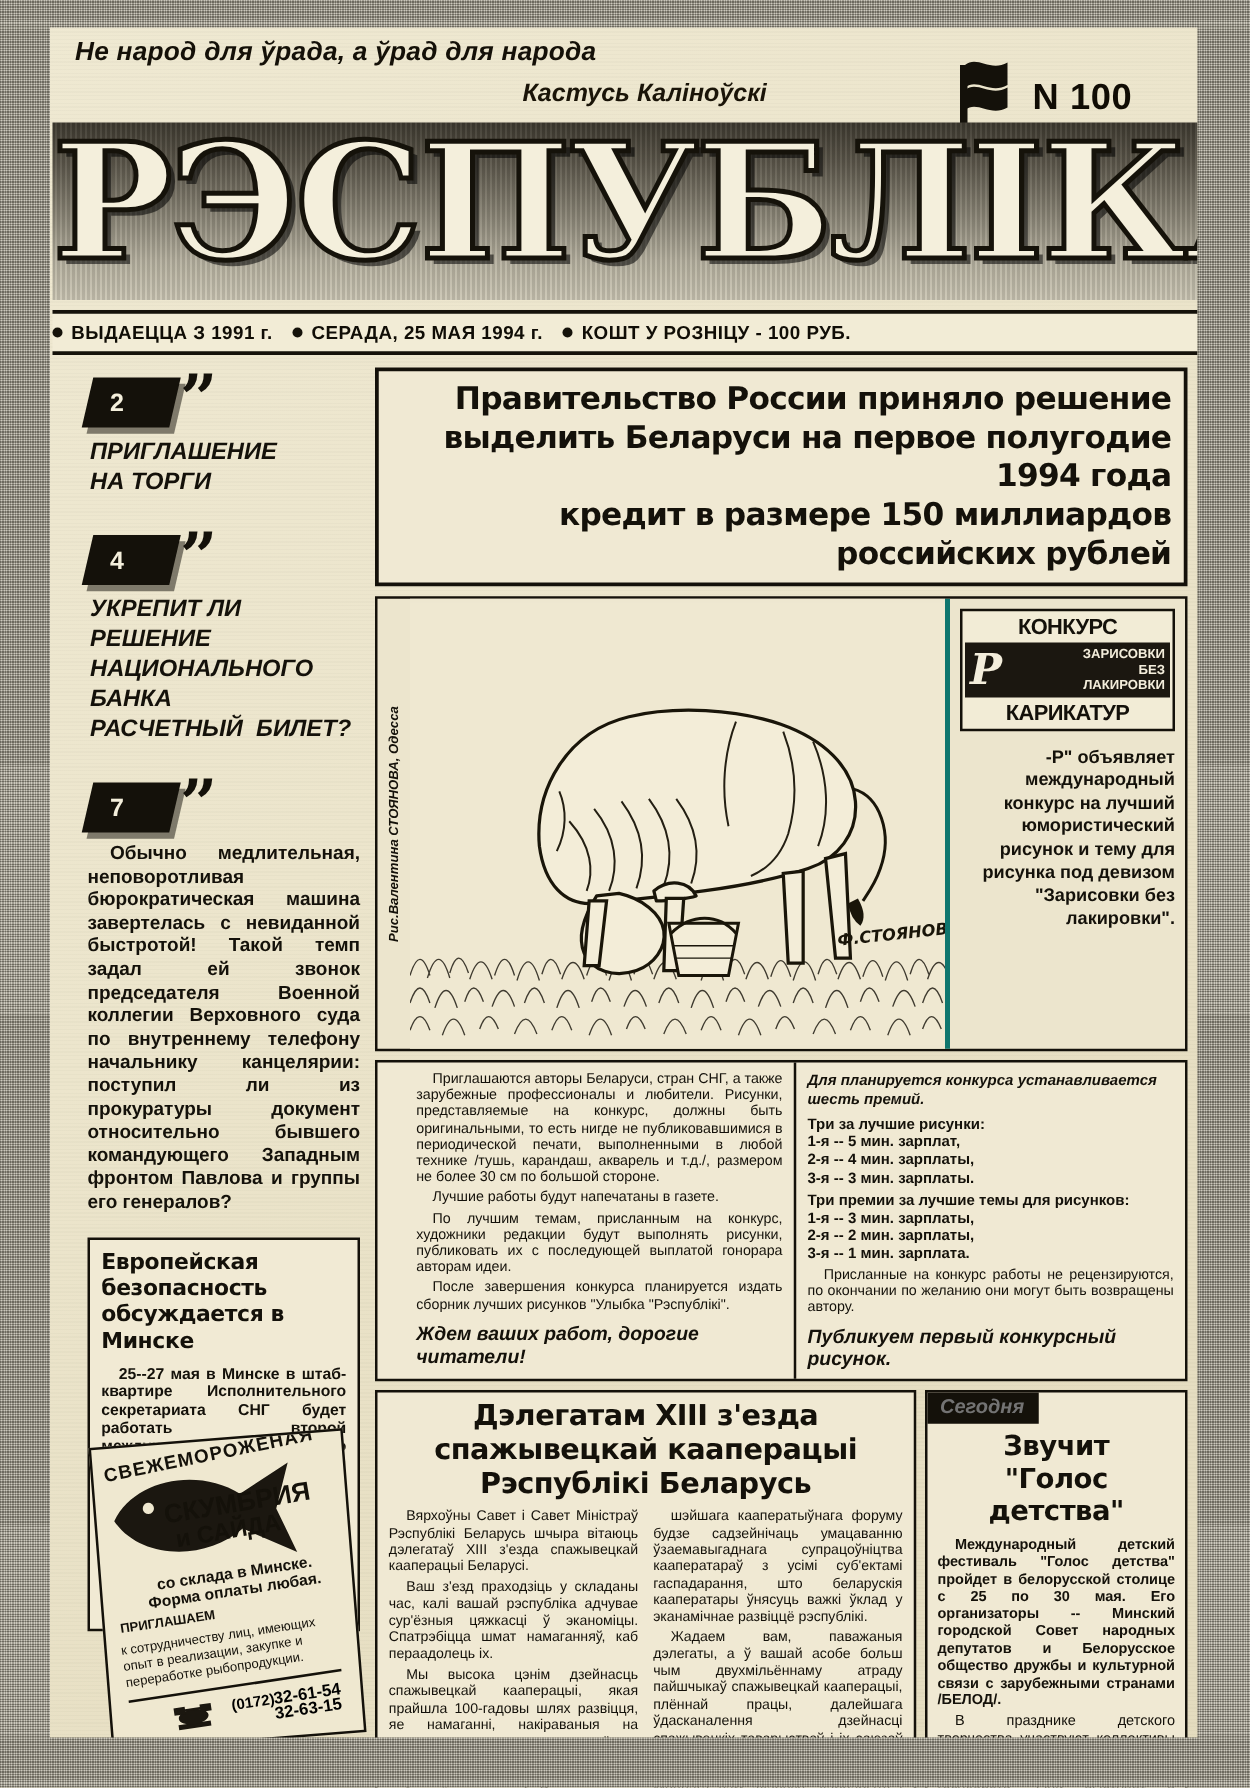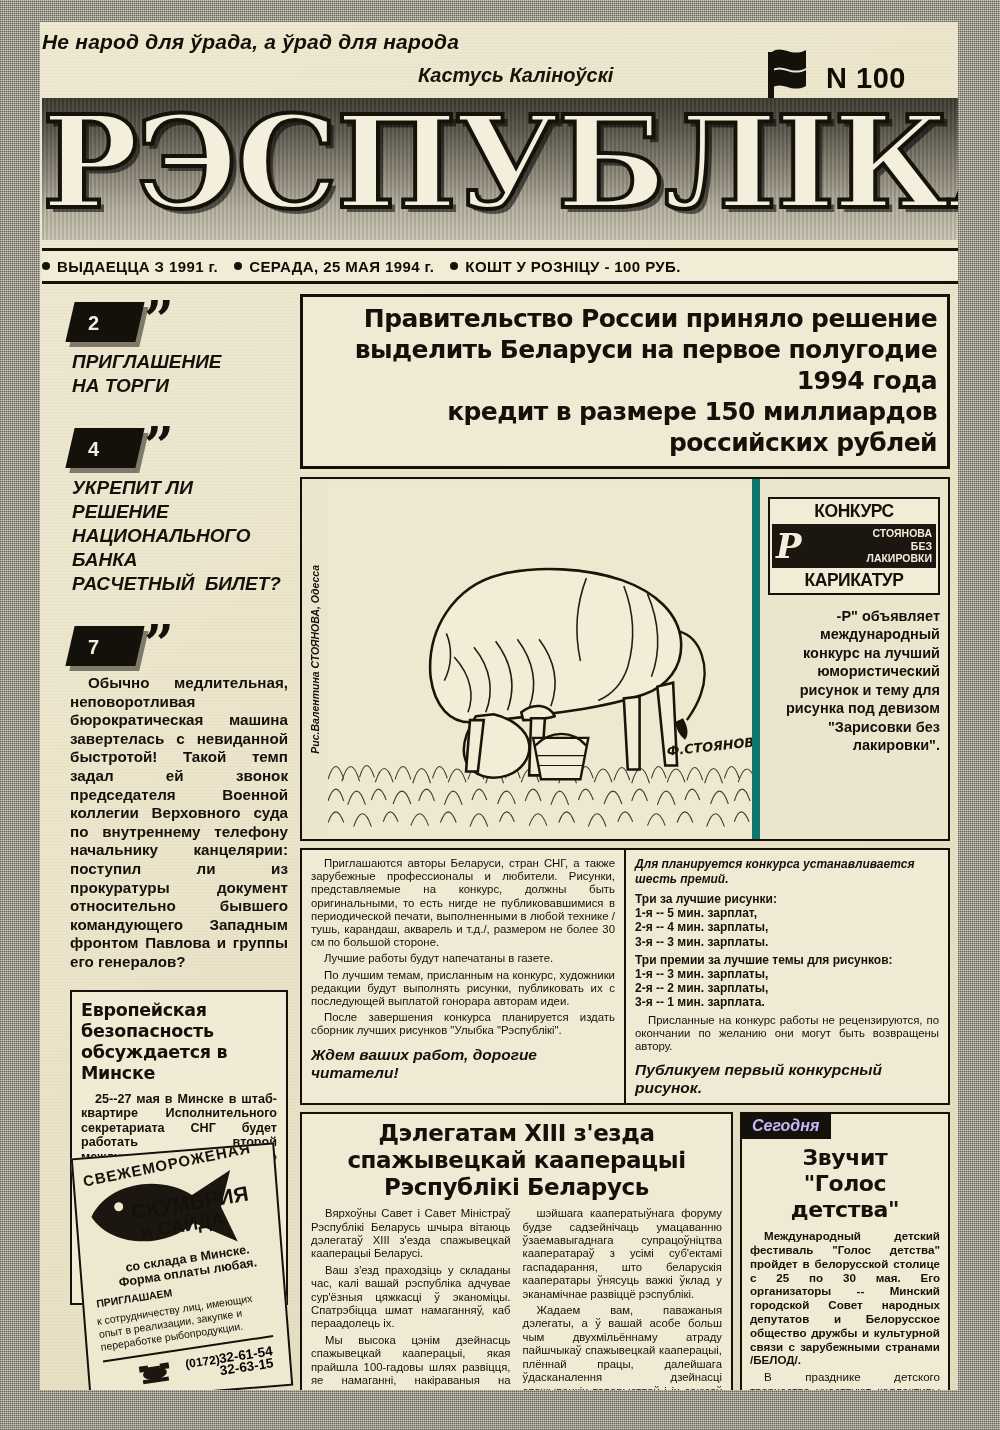--- a/index.html
+++ b/index.html
@@ -28,21 +28,21 @@
       repeating-linear-gradient(90deg,rgba(0,0,0,.22) 0 1px,rgba(255,255,255,.18) 1px 2px),
       #b3ae9c;}
   #edge-l{left:0;top:0;width:40px;height:1430px;}
   #edge-r{right:0;top:0;width:42px;height:1430px;}
   #edge-t{left:0;top:0;width:1000px;height:22px;}
   #edge-b{left:0;bottom:0;width:1000px;height:40px;}
 
   
   #topbar{position:absolute;left:42px;top:24px;width:916px;height:72px;}
   #slogan{
-    position:absolute;left:0;top:6px;
+    position:absolute;left:18px;top:6px;
     font-size:21px;font-weight:bold;font-style:italic;color:#141008;
     letter-spacing:.2px;
   }
   #slogan-author{
     position:absolute;left:376px;top:40px;
     font-size:20px;font-weight:bold;font-style:italic;color:#1a1408;
   }
   #flag-icon{position:absolute;left:718px;top:22px;width:52px;height:68px;}
   #issue-no{
     position:absolute;left:784px;top:38px;
@@ -160,40 +160,40 @@
   }
   #credit{
     width:26px;flex:0 0 26px;display:flex;align-items:center;justify-content:center;
   }
   #credit span{
     writing-mode:vertical-rl;transform:rotate(180deg);
     font-size:10.5px;font-weight:bold;font-style:italic;color:#14110a;white-space:nowrap;
   }
   #cartoon{flex:1;position:relative;overflow:hidden;background:#eee7d0;}
   #contest-col{
-    width:172px;flex:0 0 172px;border-left:8px solid #0f766e;padding:18px 8px;position:relative;
+    width:172px;flex:0 0 172px;border-left:4px solid #0f766e;padding:8px 8px;position:relative;
   }
   #konkurs-logo{border:2px solid #14110a;background:#f2ecd6;padding:2px;margin-bottom:12px;}
   #konkurs-logo .kl-top,#konkurs-logo .kl-bot{
     text-align:center;font-size:17.5px;font-weight:bold;color:#14110a;letter-spacing:-.5px;line-height:21px;
   }
   #konkurs-logo .kl-mid{
     background:#1b1710;color:#f3eddb;display:flex;align-items:center;gap:4px;padding:3px 4px;margin:2px 0;
   }
   #konkurs-logo .kl-mid .rlogo{
     font-family:"DejaVu Serif",serif;font-size:34px;font-weight:bold;line-height:34px;color:#f3eddb;
     font-style:italic;
   }
   #konkurs-logo .kl-mid .kl-lines{flex:1;text-align:right;font-size:10.5px;font-weight:bold;line-height:12.6px;}
   #contest-blurb{
     font-size:14.5px;font-weight:bold;line-height:18.5px;color:#14110a;text-align:right;
   }
 
   
-  #rules{margin-top:7px;border:2px solid #14110a;background:#f0e9d3;display:flex;}
+  #rules{margin-top:7px;border:2px solid #14110a;background:#f0e9d3;display:flex;padding-left:22px;}
   #rules-l{width:50%;padding:7px 9px 6px 9px;border-right:2px solid #14110a;}
   #rules-r{width:50%;padding:7px 9px 6px 9px;}
   .rp{font-size:11.4px;line-height:13.2px;color:#14110a;text-align:justify;text-indent:13px;margin:0 0 3px 0;}
   .rhead{font-size:12px;font-weight:bold;font-style:italic;line-height:14.5px;margin:0 0 6px 0;color:#14110a;}
   .rlist{font-size:12px;font-weight:bold;line-height:14.2px;margin:0 0 4px 0;color:#14110a;}
   .rfoot{font-size:15.5px;font-weight:bold;font-style:italic;color:#14110a;margin-top:8px;}
   .rfoot.right{text-align:left;}
 
   
   #bottom{margin-top:7px;display:flex;height:405px;}
@@ -202,21 +202,21 @@
     text-align:center;font-family:"DejaVu Sans",sans-serif;
     font-size:23px;font-weight:bold;line-height:27px;color:#14110a;letter-spacing:-.4px;margin-bottom:6px;
   }
   #cong-cols{display:flex;gap:12px;}
   #cong-cols .col{width:50%;}
   .cp{font-size:11.3px;line-height:13.4px;color:#14110a;text-align:justify;text-indent:14px;margin:0 0 3px 0;}
   .sig{font-size:11.3px;line-height:13.6px;font-weight:bold;font-style:italic;text-align:right;color:#14110a;margin-top:10px;}
 
   #bottom-side{width:190px;flex:0 0 190px;margin-left:7px;border:2px solid #14110a;background:#f0e9d3;padding:0 8px 6px 8px;position:relative;}
   #segodnya{
-    position:relative;left:-8px;top:0;background:#14110a;color:#c4b5fd;
+    position:relative;left:-8px;top:0;background:#14110a;color:#737373;
     display:inline-block;padding:3px 12px 4px 10px;font-size:16px;font-weight:bold;font-style:italic;
   }
   #side-title{
     text-align:center;font-family:"DejaVu Sans",sans-serif;font-size:22px;font-weight:bold;
     line-height:26px;color:#14110a;margin:6px 0 6px 0;letter-spacing:-.4px;
   }
   .sp{font-size:11.6px;line-height:13.8px;color:#14110a;text-align:justify;text-indent:14px;margin:0 0 3px 0;font-weight:bold;}
   .sp.reg{font-weight:normal;}
 </style>
 </head>
@@ -404,21 +404,21 @@
             <text x="344" y="276" font-family="DejaVu Sans, sans-serif" font-size="13" font-style="italic" font-weight="bold" fill="#191509" transform="rotate(-6 344 276)">Ф.СТОЯНОВ</text>
           </svg>
         </div>
 
         <div id="contest-col">
           <div id="konkurs-logo">
             <div class="kl-top">КОНКУРС</div>
             <div class="kl-mid">
               <span class="rlogo">Р</span>
               <span class="kl-lines">
-                <span>СТОЯНОВА</span><br>
+                <span>ЗАРИСОВКИ</span><br>
                 <span>БЕЗ</span><br>
                 <span>ЛАКИРОВКИ</span>
               </span>
             </div>
             <div class="kl-bot">КАРИКАТУР</div>
           </div>
           <div id="contest-blurb">-Р" объявляет международный конкурс на лучший юмористический рисунок и тему для рисунка под девизом "Зарисовки без лакировки".</div>
         </div>
       </div>
 

